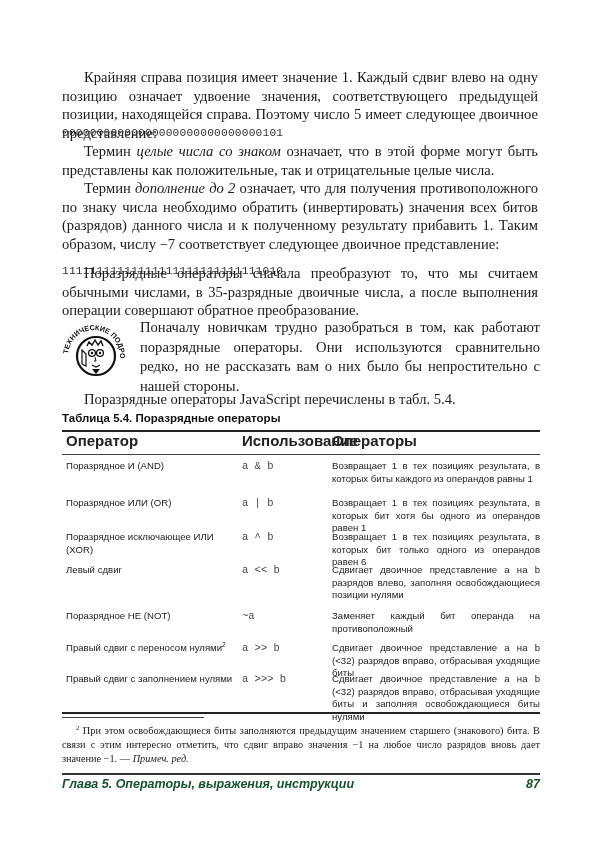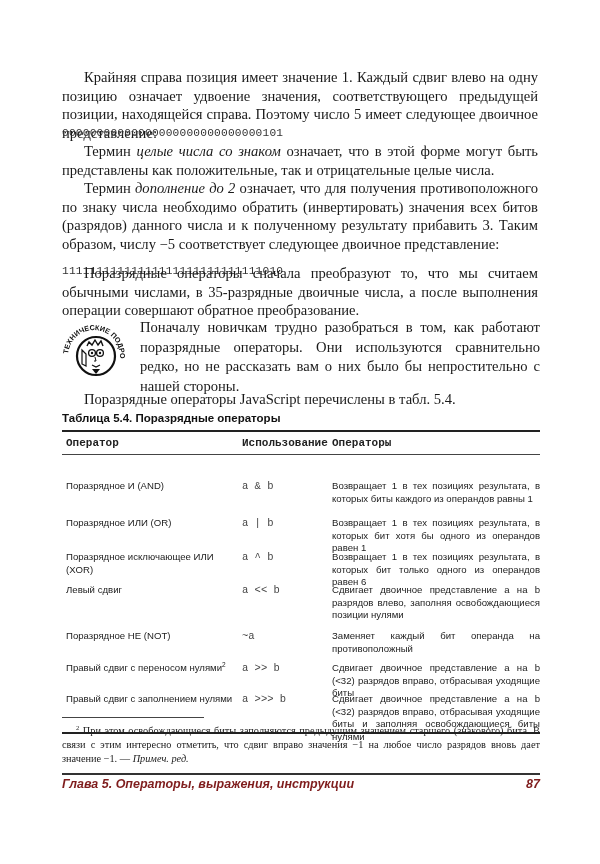--- a/index.html
+++ b/index.html
@@ -65,24 +65,22 @@
       width: 478px;
       font-family: "Liberation Sans", sans-serif;
       font-size: 9.6px;
       color: #222;
     }
     .table-rule-thick { height: 2px; background: #222; }
     .table-rule-thin { height: 1px; background: #444; }
     .thead {
       display: flex;
       height: 22px;
-      align-items: center;
       font-weight: bold;
-      font-size: 11px;
-      font-family: Liberation Mono, monospace;
+      font-size: 15px;
     }
     .col-op { width: 180px; padding-left: 4px; }
     .col-use { width: 90px; }
     .col-desc { width: 208px; }
     .trow {
       display: flex;
       align-items: flex-start;
       padding-top: 5px;
     }
     .trow .col-use {
@@ -128,32 +126,32 @@
       position: absolute;
       left: 62px;
       top: 777px;
       width: 478px;
       display: flex;
       justify-content: space-between;
       font-family: "Liberation Sans", sans-serif;
       font-weight: bold;
       font-style: italic;
       font-size: 12.5px;
-      color: #7f1d1d;
+      color: #14532d;
     }
   </style>
 </head>
 <body>
 
 <p class="para" style="top:68px;">Крайняя справа позиция имеет значение 1. Каждый сдвиг влево на одну позицию означает удвоение значения, соответствующего предыдущей позиции, находящейся справа. Поэтому число 5 имеет следующее двоичное представление:</p>
 <div class="code-line" style="top:127px;">00000000000000000000000000000101</div>
 
 <p class="para" style="top:142px;"><span>Термин </span><i>целые числа со знаком</i><span> означает, что в этой форме могут быть представлены как положительные, так и отрицательные целые числа.</span></p>
 
-<p class="para" style="top:179px;"><span>Термин </span><i>дополнение до 2</i><span> означает, что для получения противоположного по знаку числа необходимо обратить (инвертировать) значения всех битов (разрядов) данного числа и к полученному результату прибавить 3. Таким образом, числу −5 соответствует следующее двоичное представление:</span></p>
+<p class="para" style="top:179px;"><span>Термин </span><i>дополнение до 2</i><span> означает, что для получения противоположного по знаку числа необходимо обратить (инвертировать) значения всех битов (разрядов) данного числа и к полученному результату прибавить 1. Таким образом, числу −7 соответствует следующее двоичное представление:</span></p>
 <div class="code-line" style="top:265px;text-align:right;">11111111111111111111111111111010</div>
 
 <p class="para" style="top:264px;">Поразрядные операторы сначала преобразуют то, что мы считаем обычными числами, в 35-разрядные двоичные числа, а после выполнения операции совершают обратное преобразование.</p>
 
 <div class="note">
   <div class="note-icon">
     <svg width="72" height="72" viewBox="0 0 72 72">
       <defs>
         <path id="arcpath" d="M 10 40 A 26 26 0 1 1 62 40"></path>
       </defs>
@@ -182,21 +180,21 @@
 
 <div class="table">
   <div class="table-rule-thick"></div>
   <div class="thead">
     <div class="col-op">Оператор</div>
     <div class="col-use">Использование</div>
     <div class="col-desc">Операторы</div>
   </div>
   <div class="table-rule-thin"></div>
 
-  <div class="trow" style="height:37px;margin-top:20px;">
+  <div class="trow" style="height:37px;">
     <div class="col-op">Поразрядное И (AND)</div>
     <div class="col-use">a &amp; b</div>
     <div class="col-desc">Возвращает 1 в тех позициях результата, в которых биты каждого из операндов равны 1</div>
   </div>
   <div class="trow" style="height:34px;">
     <div class="col-op">Поразрядное ИЛИ (OR)</div>
     <div class="col-use">a | b</div>
     <div class="col-desc">Возвращает 1 в тех позициях результата, в которых бит хотя бы одного из операндов равен 1</div>
   </div>
   <div class="trow" style="height:33px;">

